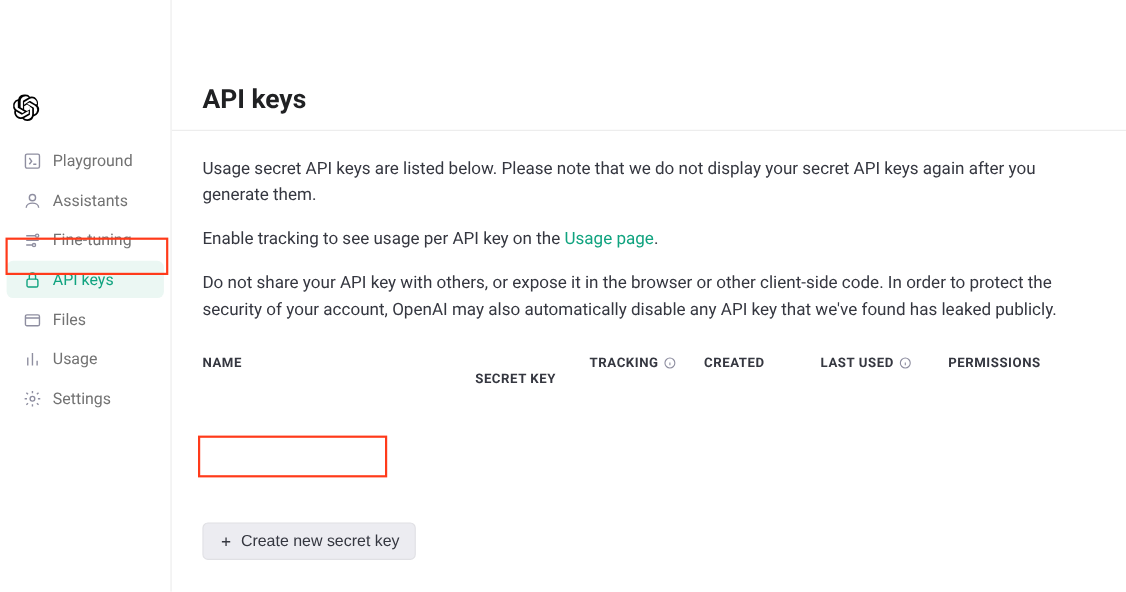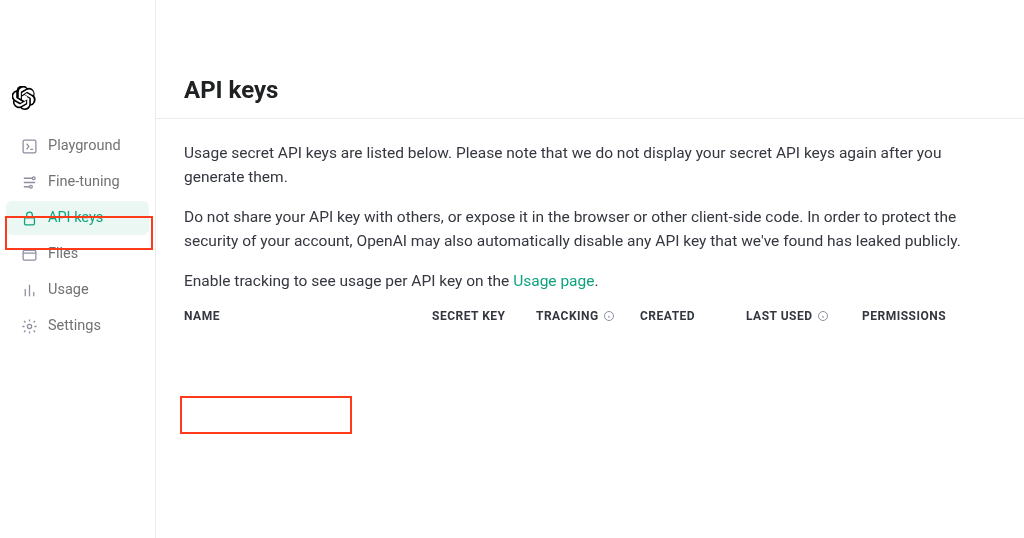--- a/index.html
+++ b/index.html
@@ -28,21 +28,21 @@
       top: 86px;
       left: 12px;
     }
     .logo-icon svg {
       width: 24px;
       height: 24px;
       display: block;
     }
     .sidebar-item {
       display: flex;
-      align-items: flex-start;
+      align-items: center;
       gap: 10px;
       padding: 8px 12px 8px 14px;
       color: #727272;
       cursor: pointer;
       font-size: 14.5px;
       border-radius: 6px;
       margin: 1px 6px;
     }
     .sidebar-item.active {
       color: #10a37f;
@@ -113,21 +113,21 @@
     .table-header {
       display: flex;
       margin-top: 14px;
       font-size: 12px;
       font-weight: 700;
       letter-spacing: 0.5px;
       color: #353740;
     }
     .th { display: flex; align-items: center; gap: 4px; }
     .th-name { width: 248px; }
-    .th-secret { width: 104px; }
+    .th-secret { width: 104px; margin-top: 28px; }
     .th-tracking { width: 104px; }
     .th-created { width: 106px; }
     .th-lastused { width: 116px; }
     .th-perm { width: 100px; }
     .info-icon {
       width: 12px;
       height: 12px;
       display: inline-flex;
     }
     .info-icon svg { width: 12px; height: 12px; }
@@ -171,20 +171,29 @@
     <div class="sidebar-item">
       <span class="icon">
         <svg viewBox="0 0 24 24" fill="none" stroke="#8e8ea0" stroke-width="1.8">
             <rect x="3" y="3" width="18" height="18" rx="2"></rect>
             <path d="M8 8l3 4-3 4M13 16h4"></path>
           </svg>
       </span>
       <span class="label">Playground</span>
     </div>
 
+    <div class="sidebar-item">
+      <span class="icon">
+        <svg viewBox="0 0 24 24" fill="none" stroke="#8e8ea0" stroke-width="1.8">
+            <circle cx="12" cy="8" r="4"></circle>
+            <path d="M4 21c0-4 4-6 8-6s8 2 8 6"></path>
+          </svg>
+      </span>
+      <span class="label">Assistants</span>
+    </div>
 
     <div class="sidebar-item">
       <span class="icon">
         <svg viewBox="0 0 24 24" fill="none" stroke="#8e8ea0" stroke-width="1.8">
             <path d="M4 6h12M4 12h16M4 18h8"></path>
             <circle cx="18" cy="6" r="2"></circle>
             <circle cx="14" cy="18" r="2"></circle>
           </svg>
       </span>
       <span class="label">Fine-tuning</span>
@@ -228,24 +237,24 @@
       </span>
       <span class="label">Settings</span>
     </div>
   </div>
 
   <div class="main">
     <h1 class="page-title">API keys</h1>
     <div class="divider"></div>
 
     <p class="desc">Usage secret API keys are listed below. Please note that we do not display your secret API keys again after you generate them.</p>
-    <p class="desc">Do not share your API key with others, or expose it in the browser or other client-side code. In order to protect the security of your account, OpenAI may also automatically disable any API key that we've found has leaked publicly.</p>
     <p class="desc">
       <span>Enable tracking to see usage per API key on the </span><a href="#">Usage page</a><span>.</span>
     </p>
+    <p class="desc">Do not share your API key with others, or expose it in the browser or other client-side code. In order to protect the security of your account, OpenAI may also automatically disable any API key that we've found has leaked publicly.</p>
 
     <div class="table-header">
       <div class="th th-name">NAME</div>
       <div class="th th-secret">SECRET KEY</div>
       <div class="th th-tracking">
         <span>TRACKING</span>
         <span class="info-icon">
           <svg viewBox="0 0 24 24" fill="none" stroke="#8e8ea0" stroke-width="2">
               <circle cx="12" cy="12" r="9"></circle>
               <path d="M12 8h.01M11 12h1v4"></path>
@@ -258,18 +267,26 @@
         <span class="info-icon">
           <svg viewBox="0 0 24 24" fill="none" stroke="#8e8ea0" stroke-width="2">
               <circle cx="12" cy="12" r="9"></circle>
               <path d="M12 8h.01M11 12h1v4"></path>
             </svg>
         </span>
       </div>
       <div class="th th-perm">PERMISSIONS</div>
     </div>
 
+    <button class="create-btn">
+      <span class="plus">
+        <svg viewBox="0 0 24 24" fill="none" stroke="#353740" stroke-width="2.2">
+            <path d="M12 5v14M5 12h14"></path>
+          </svg>
+      </span>
+      <span>Create new secret key</span>
+    </button>
   </div>
 
   <div class="hl1"></div>
   <div class="hl2"></div>
 
 </div>
 
 </body></html>

